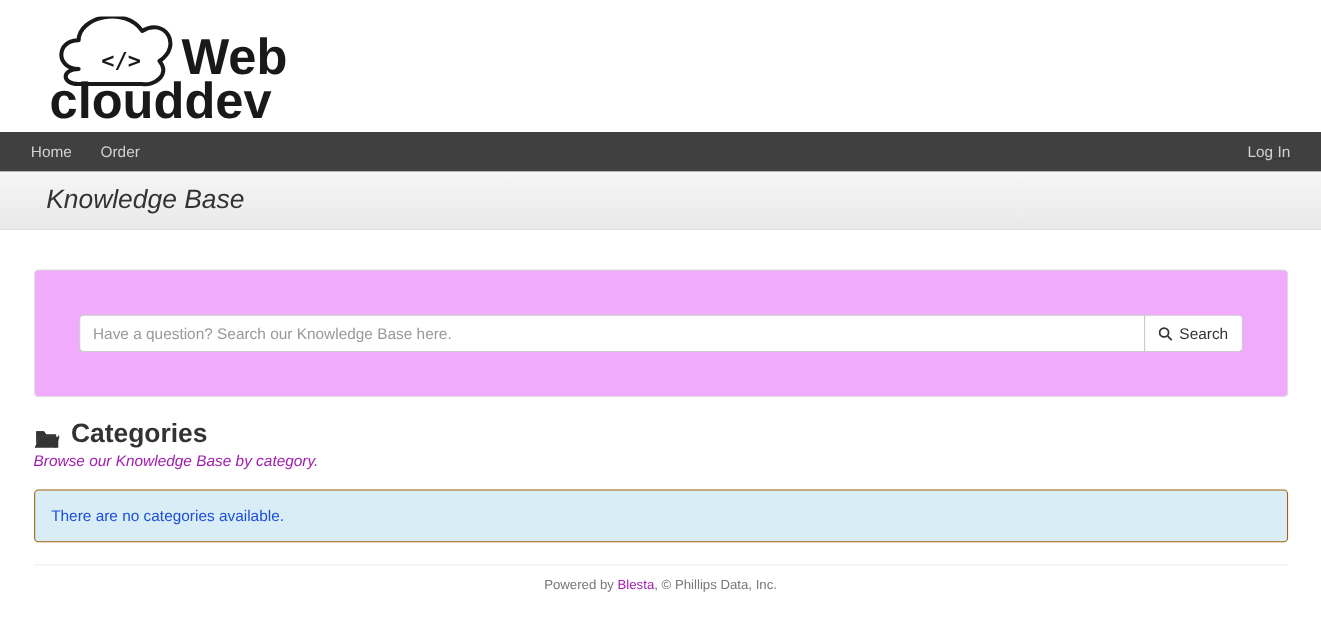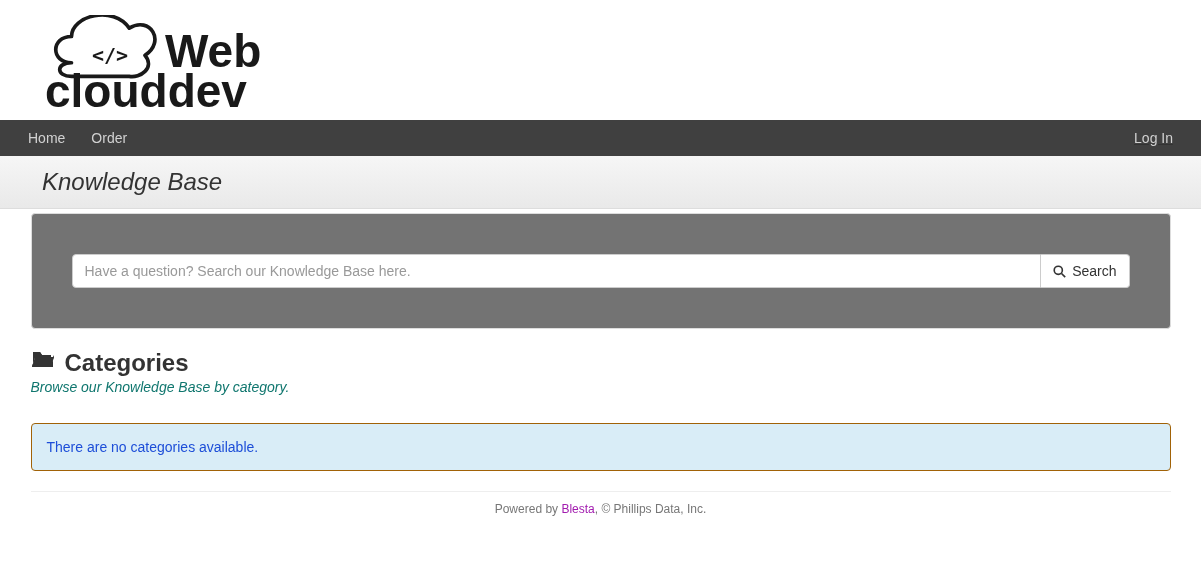--- a/index.html
+++ b/index.html
@@ -53,23 +53,23 @@
       font-weight: 400;
       color: #333;
       margin-left: 42px;
     }
     
     .container { max-width: 1170px; margin: 0 auto; padding: 0 15px; }
     
     .panel {
       border: 1px solid #ddd;
       border-radius: 4px;
-      margin-top: 4px;
+      margin-top: 36px;
       margin-bottom: 20px;
-      background: #737373;
+      background: #f0abfc;
     }
     .panel-body { padding: 40px; }
     
     .input-group { display: flex; width: 100%; }
     .form-control {
       flex: 1;
       height: 34px;
       padding: 6px 12px;
       font-size: 14px;
       color: #555;
@@ -85,24 +85,24 @@
       font-size: 14px;
       background: #fff;
       border: 1px solid #ccc;
       border-left: none;
       border-radius: 0 4px 4px 0;
       color: #333;
       cursor: pointer;
     }
     .btn svg { margin-right: 6px; }
     
-    .section-heading { margin-top: 5px; display: flex; align-items: flex-start; }
+    .section-heading { margin-top: 5px; display: flex; align-items: flex-end; }
     .section-heading svg { margin-right: 10px; }
     .section-heading h4 { font-size: 24px; font-weight: 700; color: #333; }
-    .section-sub { font-style: italic; color: #0f766e; margin-top: 2px; margin-bottom: 28px; }
+    .section-sub { font-style: italic; color: #a21caf; margin-top: 2px; margin-bottom: 18px; }
     
     .alert-info {
       background-color: #d9edf7;
       border: 1px solid #a16207;
       color: #1d4ed8;
       padding: 15px;
       border-radius: 4px;
       margin-bottom: 20px;
     }
     

